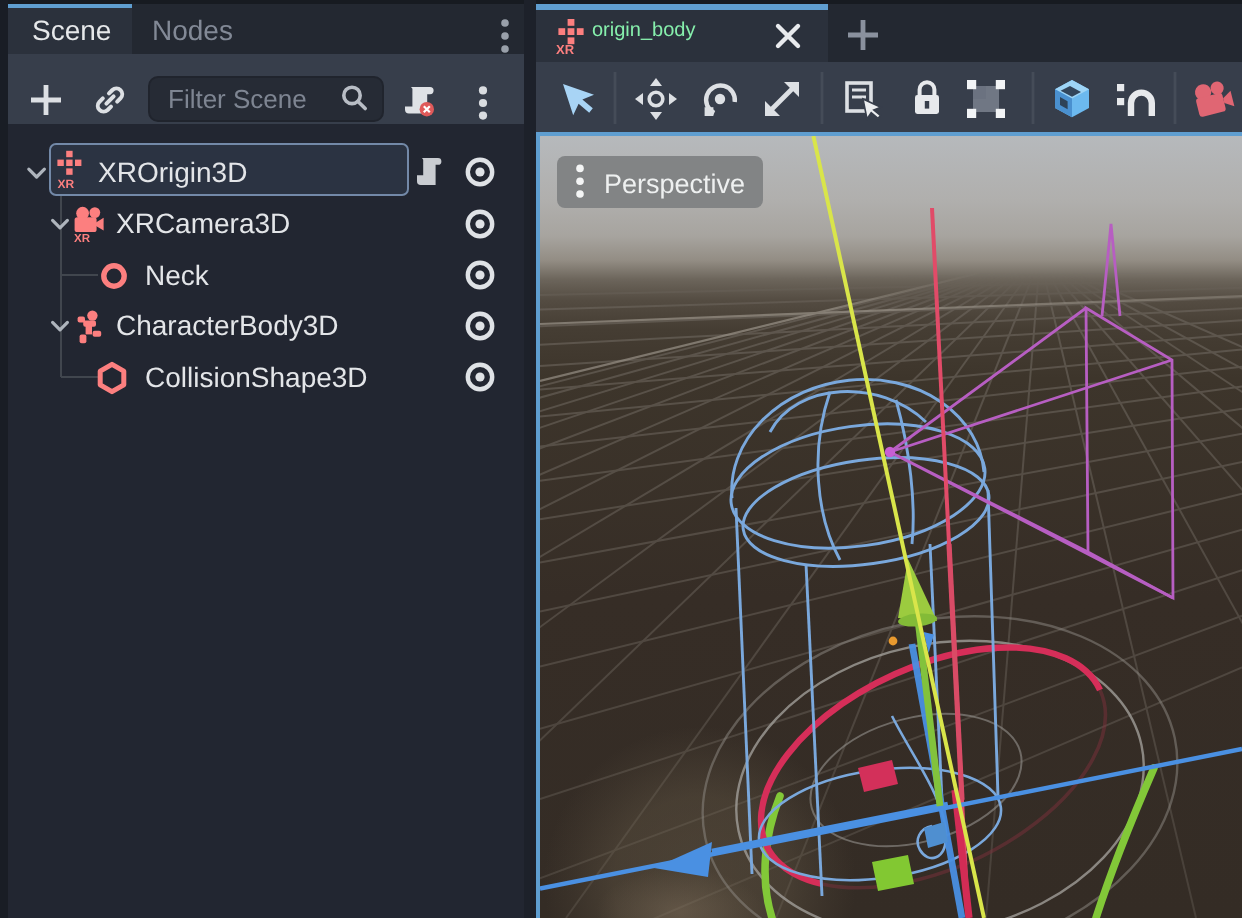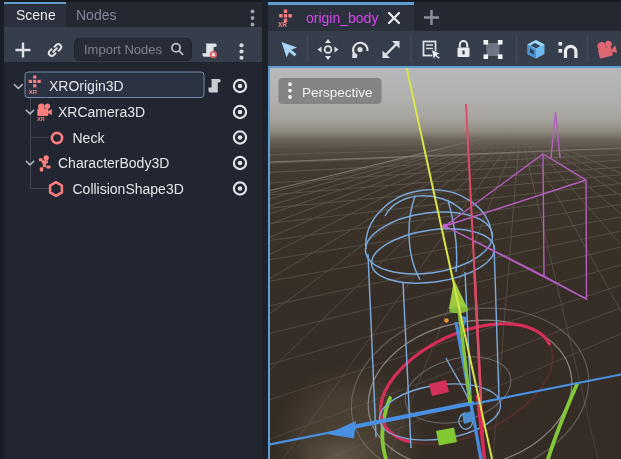--- a/index.html
+++ b/index.html
@@ -36,21 +36,21 @@
 
   <svg class="abs" style="left:47px;top:42px;" width="16" height="16" viewBox="0 0 16 16">
     <g stroke="#dde0e4" stroke-width="2" fill="none" stroke-linecap="round">
       <path d="M6.2 9.8 L9.8 6.2"></path>
       <path d="M7.5 4.7 L9.2 3 a2.9 2.9 0 0 1 4.1 4.1 L11.6 8.8"></path>
       <path d="M8.5 11.3 L6.8 13 a2.9 2.9 0 0 1 -4.1 -4.1 L4.4 7.2"></path>
     </g>
   </svg>
 
   <div class="abs" style="left:74px;top:38px;width:118px;height:23px;background:#262b35;border-radius:5px;border:1px solid #20242d;"></div>
-  <div class="abs" style="left:84px;top:42px;font-size:13px;color:#7e8592;">Import Nodes</div>
+  <div class="abs" style="left:84px;top:42px;font-size:13px;color:#7e8592;">Filter Scene</div>
   <svg class="abs" style="left:169px;top:41px;" width="16" height="16" viewBox="0 0 16 16">
     <circle cx="7" cy="6.7" r="4.1" stroke="#b8bdc5" stroke-width="1.8" fill="none"></circle>
     <path d="M10 9.7 L13.6 13.3" stroke="#b8bdc5" stroke-width="1.8" stroke-linecap="round"></path>
   </svg>
 
   <svg class="abs" style="left:201px;top:42px;" width="17" height="17" viewBox="0 0 17 17">
     <path d="M4.5 1.5 H14 a1.8 1.8 0 0 1 0 3.6 H12.6 V14.8 H3.5 a2 2 0 0 1 -2 -2 V11.2 H5.2 V3.6 A1.9 1.9 0 0 0 4.5 1.5 Z" fill="#dfe2e6"></path>
     <circle cx="12.4" cy="12.6" r="3.6" fill="#e05a5a"></circle>
     <path d="M10.9 11.1 L13.9 14.1 M13.9 11.1 L10.9 14.1" stroke="#fff" stroke-width="1.1"></path>
   </svg>
@@ -148,21 +148,21 @@
   <svg class="abs" style="left:277px;top:9px;" width="17" height="18" viewBox="0 0 17 18">
     <g fill="#fc7f7f">
       <rect x="6.8" y="0.5" width="3.4" height="3.4"></rect>
       <rect x="6.8" y="5.1" width="3.4" height="3.4"></rect>
       <rect x="6.8" y="9.7" width="3.4" height="3.4"></rect>
       <rect x="2.2" y="5.1" width="3.4" height="3.4"></rect>
       <rect x="11.4" y="5.1" width="3.4" height="3.4"></rect>
       <text x="1" y="18" font-size="6.5" font-weight="bold" font-family="Liberation Sans">XR</text>
     </g>
   </svg>
-  <div class="abs" style="left:306px;top:10px;font-size:14px;color:#d946ef;">origin_body</div>
+  <div class="abs" style="left:296px;top:10px;font-size:10px;color:#86efac;">origin_body</div>
 
   <svg class="abs" style="left:387px;top:11px;" width="14" height="14" viewBox="0 0 14 14">
     <path d="M2 2 L12 12 M12 2 L2 12" stroke="#e8eaed" stroke-width="2.2" stroke-linecap="round"></path>
   </svg>
 
   <svg class="abs" style="left:423px;top:9px;" width="17" height="17" viewBox="0 0 17 17">
     <path d="M8.5 1 V16 M1 8.5 H16" stroke="#8a919e" stroke-width="2.4"></path>
   </svg>
 
   <div class="abs" style="left:268px;top:31px;width:353px;height:35px;background:#373e4b;"></div>

